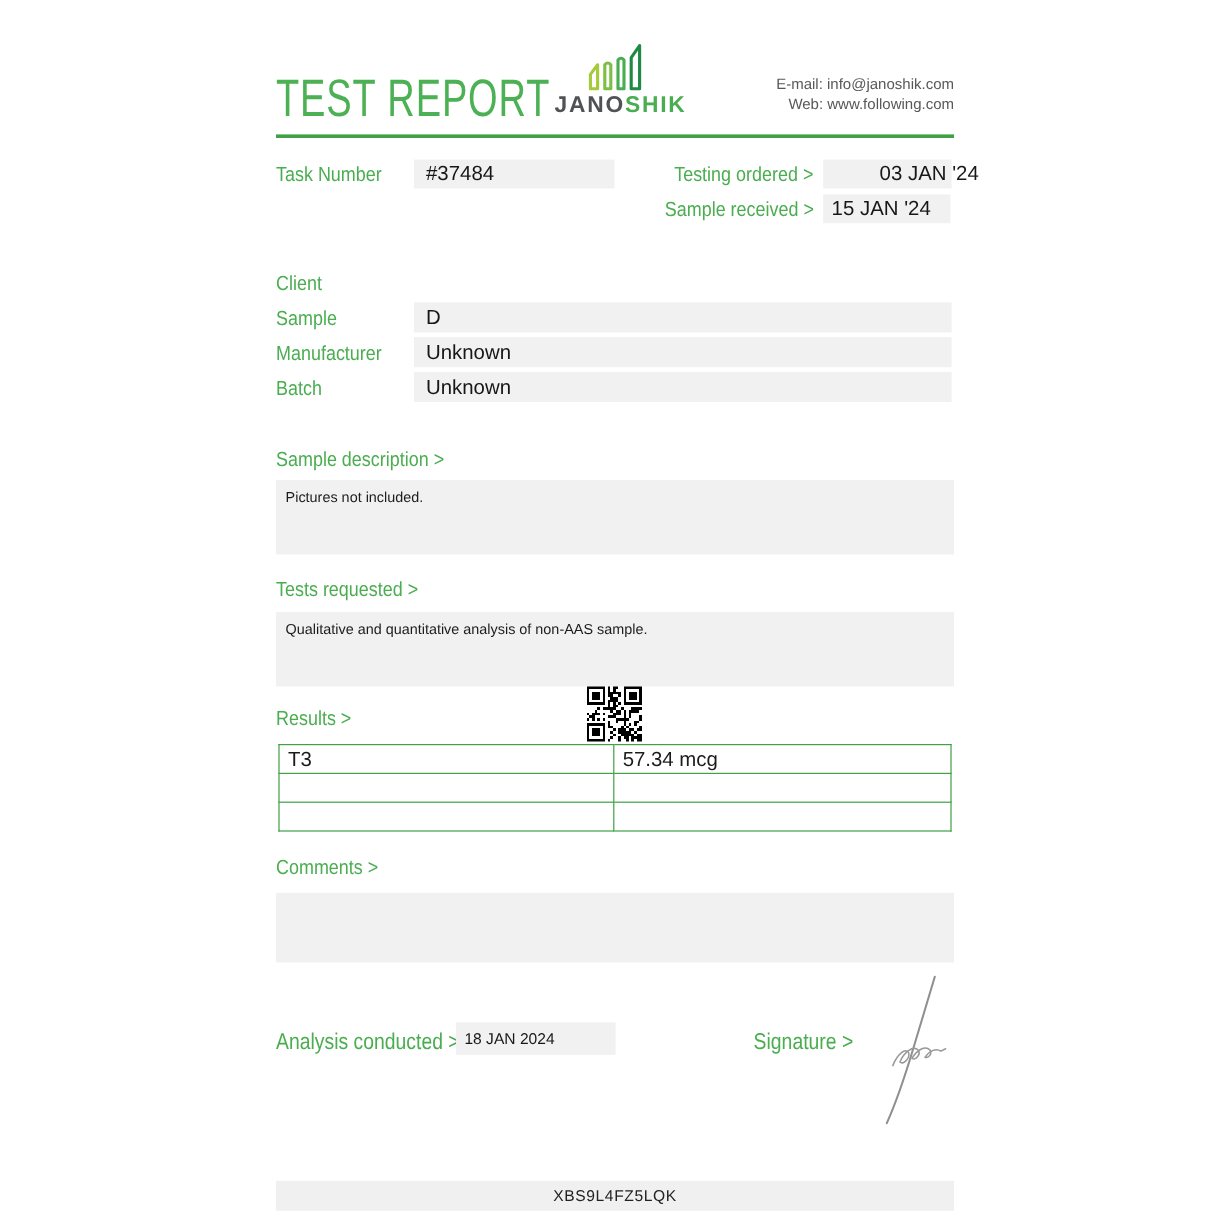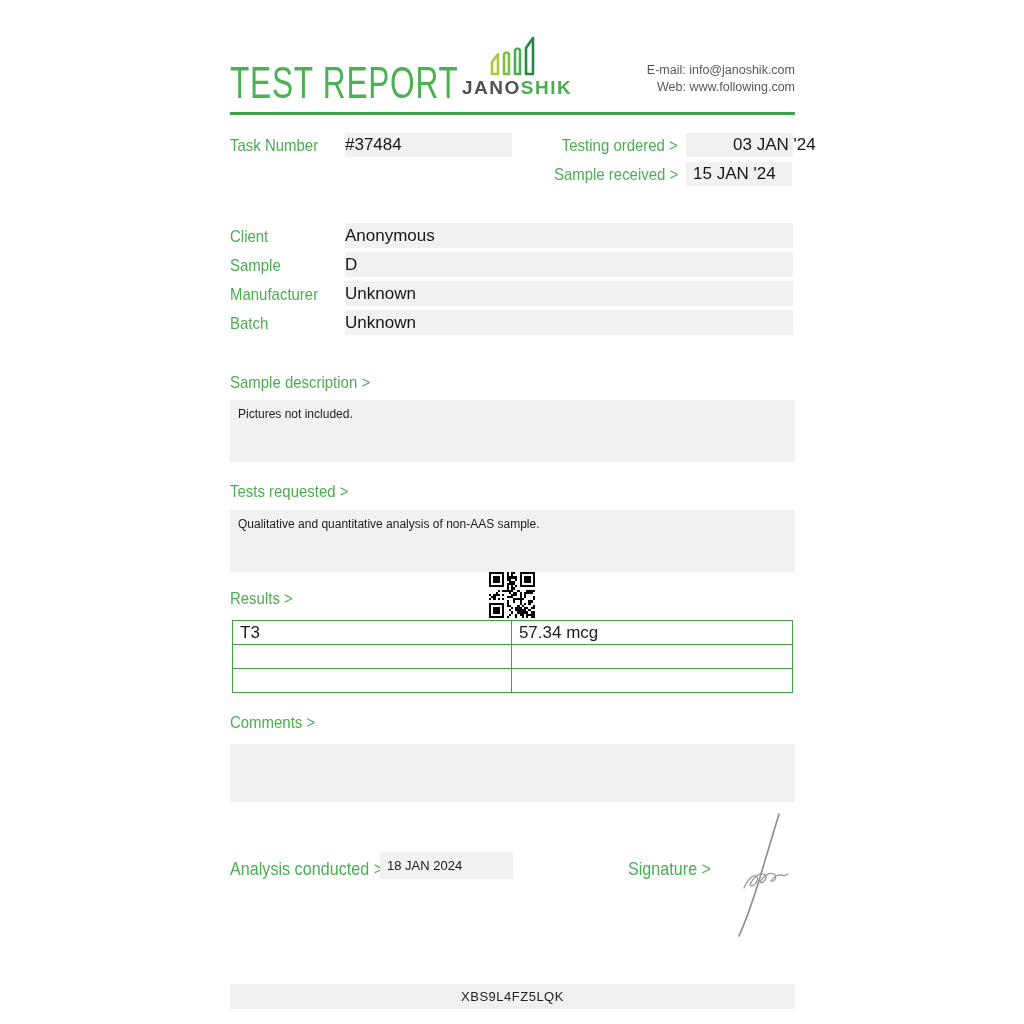--- a/index.html
+++ b/index.html
@@ -7,21 +7,21 @@
         font-family:"Liberation Sans",sans-serif;overflow:hidden;}
   .abs{position:absolute;}
   .glabel{color:#4aad50;font-size:17px;white-space:nowrap;
           transform:scaleX(0.88);transform-origin:0 50%;}
   .glabel.right{transform-origin:100% 50%;}
   .title{font-size:44px;font-weight:500;letter-spacing:1px;color:#4cb154;
          transform:scaleX(0.72);transform-origin:0 50%;white-space:nowrap;}
   .contact{font-size:12.5px;line-height:17px;color:#57585a;text-align:right;white-space:nowrap;}
   .hr{background:#3fa046;height:3px;}
   .vbox{background:#f1f1f1;}
-  .vtext{font-size:17px;color:#171717;line-height:24px;white-space:nowrap;}
+  .vtext{font-size:17px;color:#171717;line-height:24px;padding-left:10px;white-space:nowrap;}
   .bigv{font-size:13px;font-weight:500;line-height:27px;padding-left:7px;}
   .datev{font-weight:500;}
   .smalltext{font-size:12px;color:#1c1c1c;padding:7px 0 0 8px;}
   .logo-word{font-size:19px;font-weight:bold;letter-spacing:1.5px;white-space:nowrap;}
   .logo-word .p1{color:#515256;}
   .logo-word .p2{color:#4aad50;}
   .rtable{position:absolute;left:232px;top:620px;width:561px;border-collapse:collapse;}
   .rtable td{border:1.6px solid #3fa046;height:23px;font-size:17px;color:#1c1c1c;
              padding:0 0 0 7px;background:#fff;}
   .rtable td.c1{width:49.8%;}
@@ -63,23 +63,20 @@
   <div class="abs vbox" style="left:686px;top:133px;width:107px;height:24px;">
     <div class="vtext datev" style="padding-left:7px;margin-left:40px;">03 JAN '24</div>
   </div>
 
   <div class="abs glabel right" style="right:346px;top:165px;">Sample received &gt;</div>
   <div class="abs vbox" style="left:686px;top:162px;width:106px;height:24px;">
     <div class="vtext datev" style="padding-left:7px;">15 JAN '24</div>
   </div>
 
   <div class="abs glabel" style="left:230px;top:227px;">Client</div>
-  <div class="abs vbox" style="left:345px;top:223px;width:448px;height:25px;">
-    <div class="vtext" style="line-height:25px;">Anonymous</div>
-  </div>
 
   <div class="abs glabel" style="left:230px;top:256px;">Sample</div>
   <div class="abs vbox" style="left:345px;top:252px;width:448px;height:25px;">
     <div class="vtext" style="line-height:25px;">D</div>
   </div>
 
   <div class="abs glabel" style="left:230px;top:285px;">Manufacturer</div>
   <div class="abs vbox" style="left:345px;top:281px;width:448px;height:25px;">
     <div class="vtext" style="line-height:25px;">Unknown</div>
   </div>

